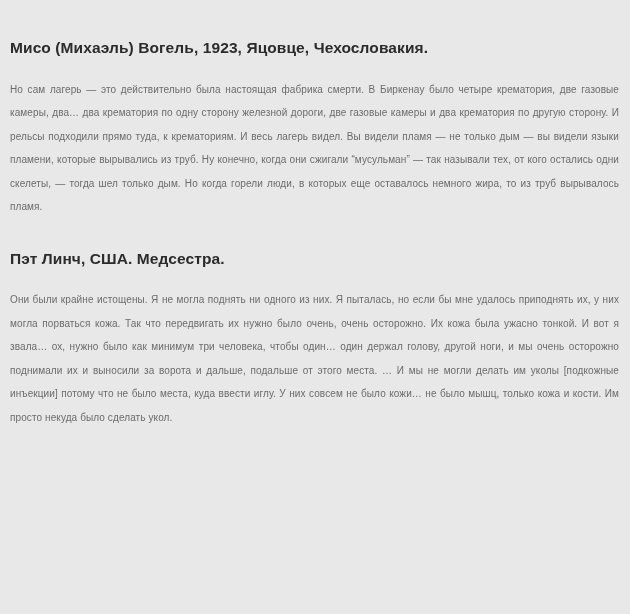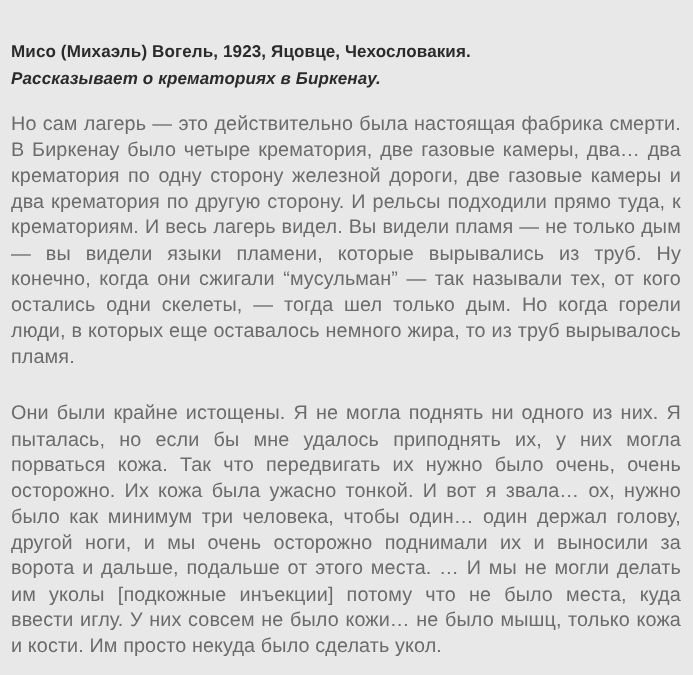--- a/index.html
+++ b/index.html
@@ -39,36 +39,36 @@
     font-weight: 700;
     font-style: italic;
     color: var(--heading, #2b2b2b);
     line-height: 23.5px;
     letter-spacing: 0.1px;
     max-width: 562px;
   }
 
   .testimony {
     margin-top: 18px;
-    font-size: 18px;
+    font-size: 10px;
     font-weight: 400;
     color: var(--body-text, #6b6b6b);
     line-height: 23.5px;
     text-align: justify;
     letter-spacing: 0.1px;
   }
 </style>
 </head>
 <body>
 
 <div class="page">
 
   <section class="testimony-section">
     <h2 class="speaker">Мисо (Михаэль) Вогель, 1923, Яцовце, Чехословакия.</h2>
-    <p class="description">Рассказывает о крематориях в Биркенау.</p>
     <p class="testimony">Но сам лагерь — это действительно была настоящая фабрика смерти. В Биркенау было четыре крематория, две газовые камеры, два… два крематория по одну сторону железной дороги, две газовые камеры и два крематория по другую сторону. И рельсы подходили прямо туда, к крематориям. И весь лагерь видел. Вы видели пламя — не только дым — вы видели языки пламени, которые вырывались из труб. Ну конечно, когда они сжигали “мусульман” — так называли тех, от кого остались одни скелеты, — тогда шел только дым. Но когда горели люди, в которых еще оставалось немного жира, то из труб вырывалось пламя.</p>
   </section>
 
   <section class="testimony-section">
+    <h2 class="speaker">Пэт Линч, США. Медсестра.</h2>
     <p class="testimony">Они были крайне истощены. Я не могла поднять ни одного из них. Я пыталась, но если бы мне удалось приподнять их, у них могла порваться кожа. Так что передвигать их нужно было очень, очень осторожно. Их кожа была ужасно тонкой. И вот я звала… ох, нужно было как минимум три человека, чтобы один… один держал голову, другой ноги, и мы очень осторожно поднимали их и выносили за ворота и дальше, подальше от этого места. … И мы не могли делать им уколы [подкожные инъекции] потому что не было места, куда ввести иглу. У них совсем не было кожи… не было мышц, только кожа и кости. Им просто некуда было сделать укол.</p>
   </section>
 
 </div>
 
 </body></html>

